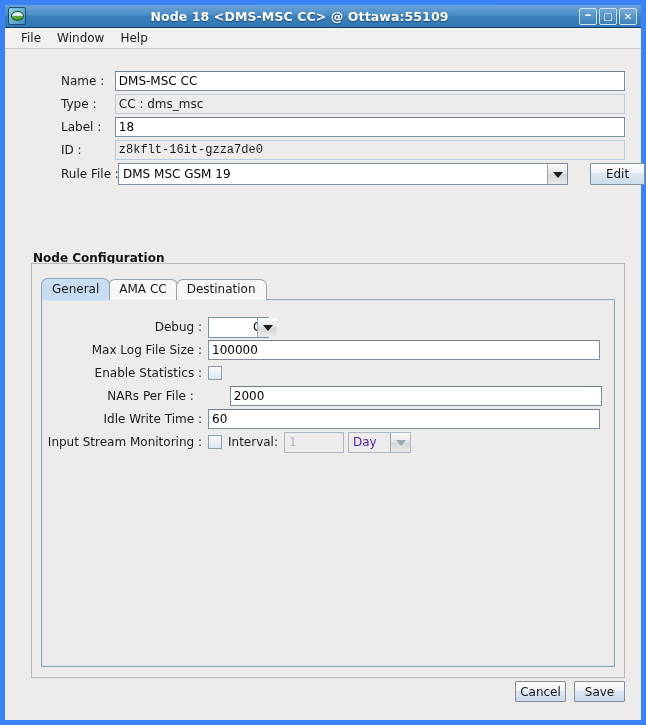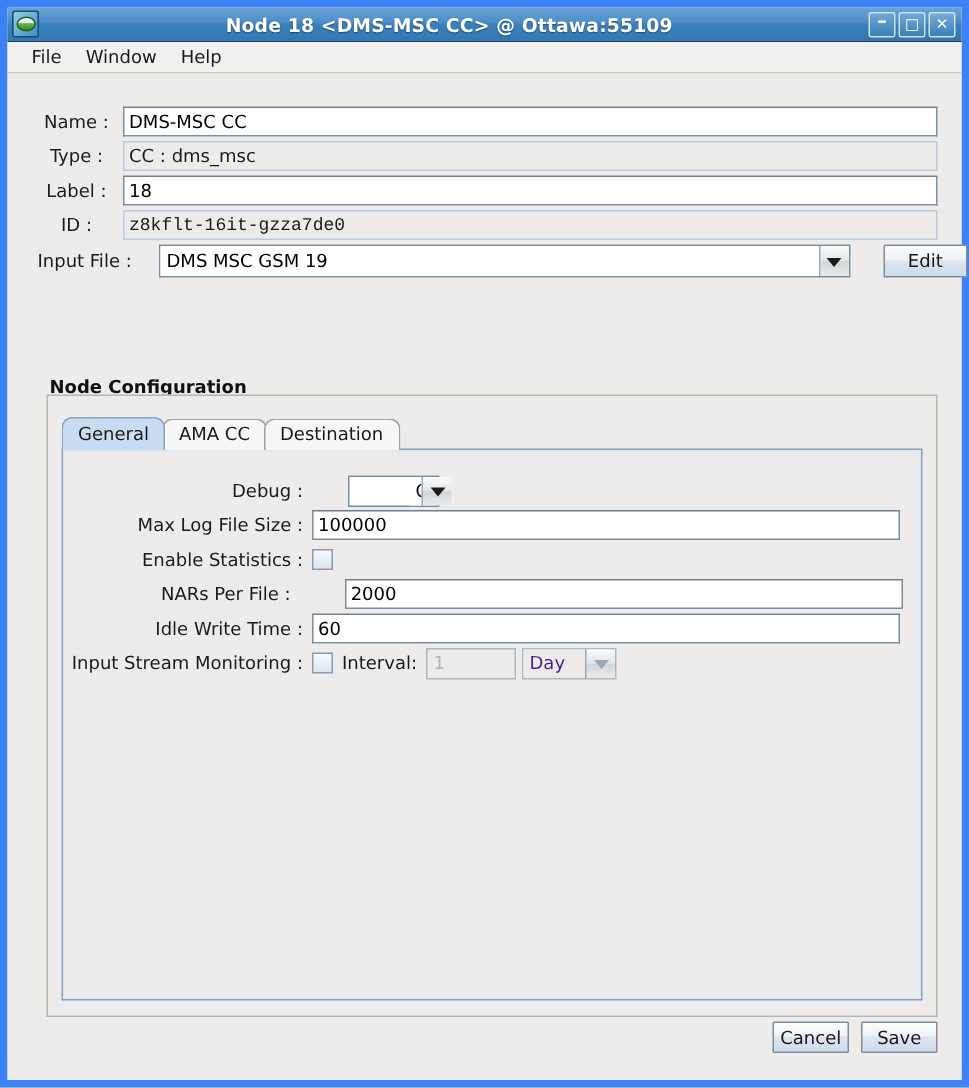--- a/index.html
+++ b/index.html
@@ -123,25 +123,26 @@
   }
 
   
   .frow {
     position: absolute;
     display: flex;
     align-items: center;
     height: 20px;
   }
   .flabel {
-    text-align: center;
+    text-align: left;
     font-size: 12px;
     color: #1a1a1a;
     padding-right: 5px;
     white-space: nowrap;
+    margin-left: 36px;
   }
   .ftext {
     box-sizing: border-box;
     height: 20px;
     line-height: 18px;
     padding: 0 3px;
     font-size: 12px;
     background: #ffffff;
     border: 1px solid #7b8da0;
     border-top-color: #6e8090;
@@ -156,21 +157,20 @@
   }
 
   
   .combo {
     box-sizing: border-box;
     height: 22px;
     display: flex;
     align-items: stretch;
     border: 1px solid #7b8da0;
     background: #ffffff;
-    margin-left: 24px;
   }
   .combo .cval {
     flex: 1;
     line-height: 20px;
     padding: 0 4px;
     font-size: 12px;
     background: #ffffff;
     white-space: nowrap;
     overflow: hidden;
   }
@@ -360,21 +360,21 @@
       <div class="flabel" style="width:52px;">Label :</div>
       <div class="ftext" style="width:543px;">18</div>
     </div>
 
     <div class="frow" style="left:20px; top:91px; width:600px;">
       <div class="flabel" style="width:52px;">ID :</div>
       <div class="ftext readonly" style="width:543px;font-family:Liberation Mono, monospace;">z8kflt-16it-gzza7de0</div>
     </div>
 
     <div class="frow" style="left:20px; top:114px; width:620px; height:22px;">
-      <div class="flabel" style="width:52px;">Input File :</div>
+      <div class="flabel" style="width:52px;">Rule File :</div>
       <div class="combo" style="width:467px;">
         <div class="cval">DMS MSC GSM 19</div>
         <div class="carrow"></div>
       </div>
       <button class="btn" style="width:57px; height:22px; margin-left:22px;">Edit</button>
     </div>
 
     <div id="group-title">Node  Configuration</div>
     <div id="group-box"></div>
 

